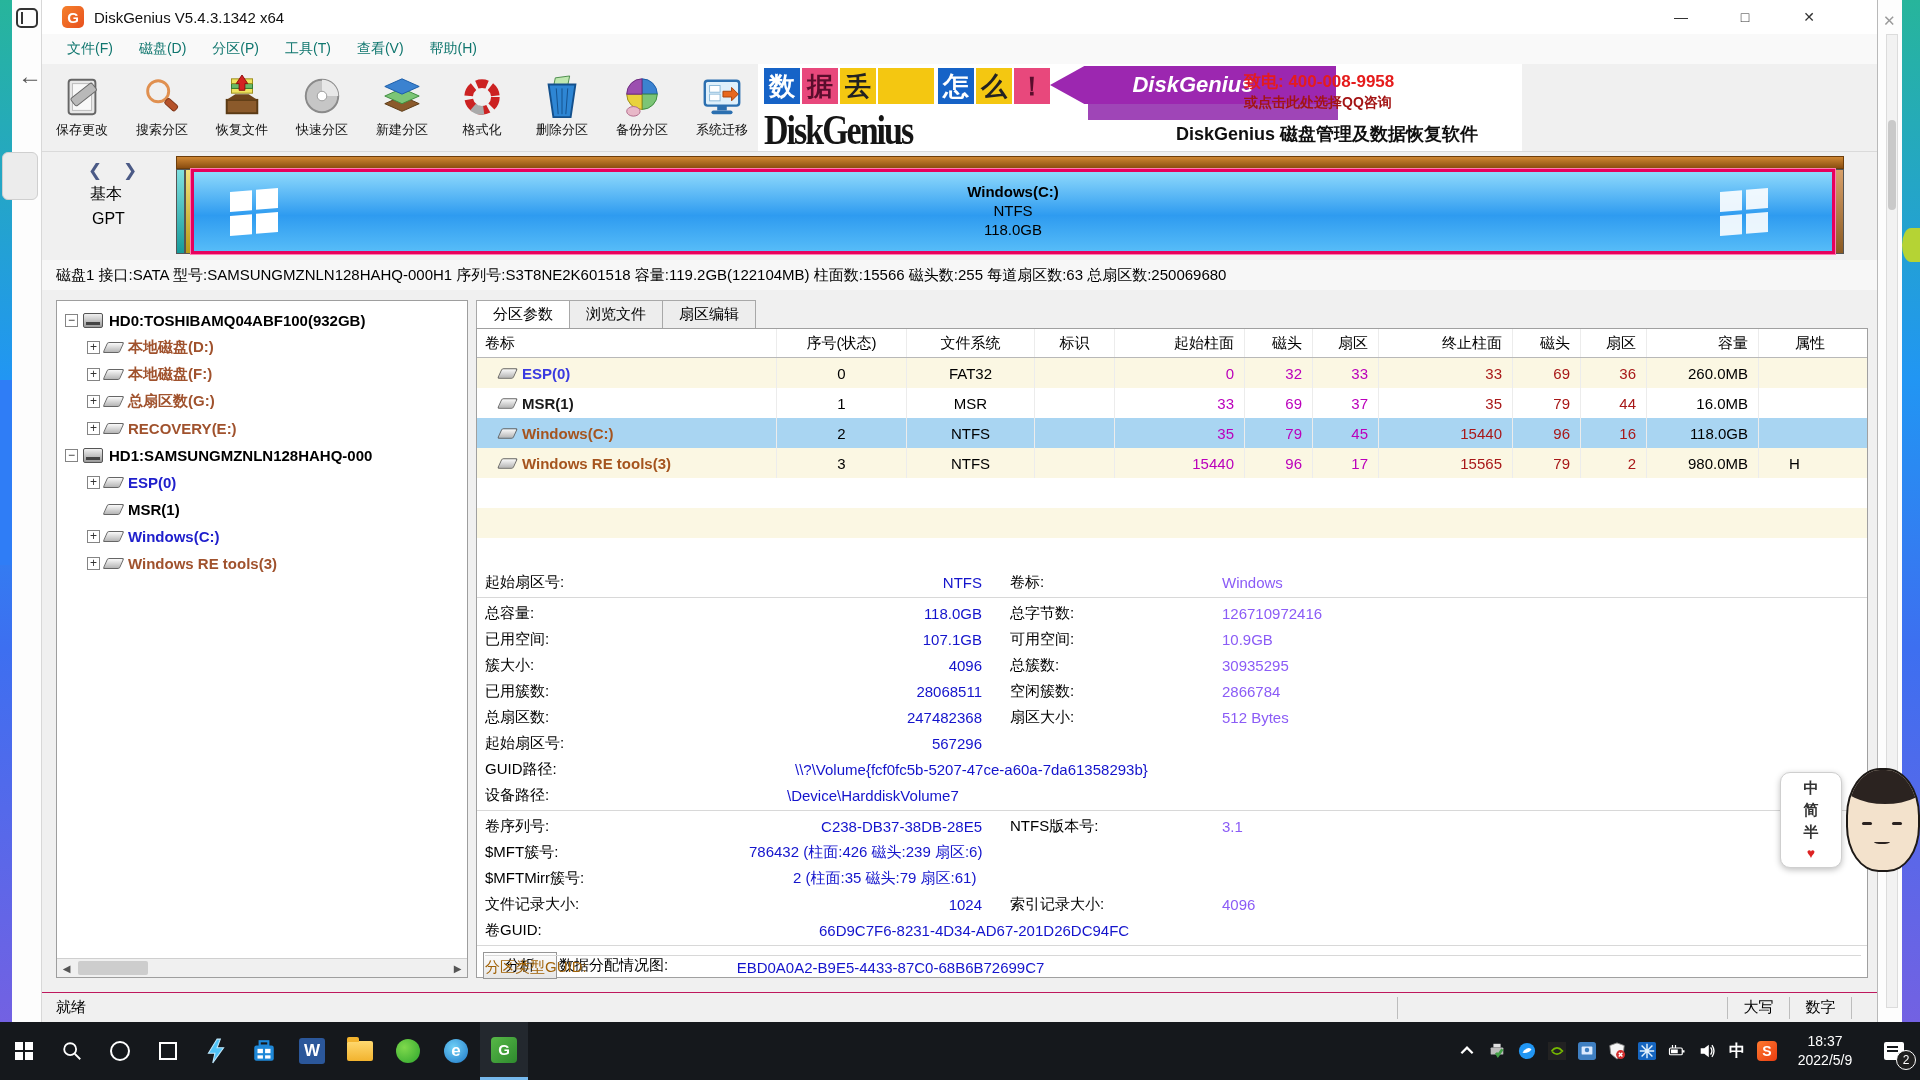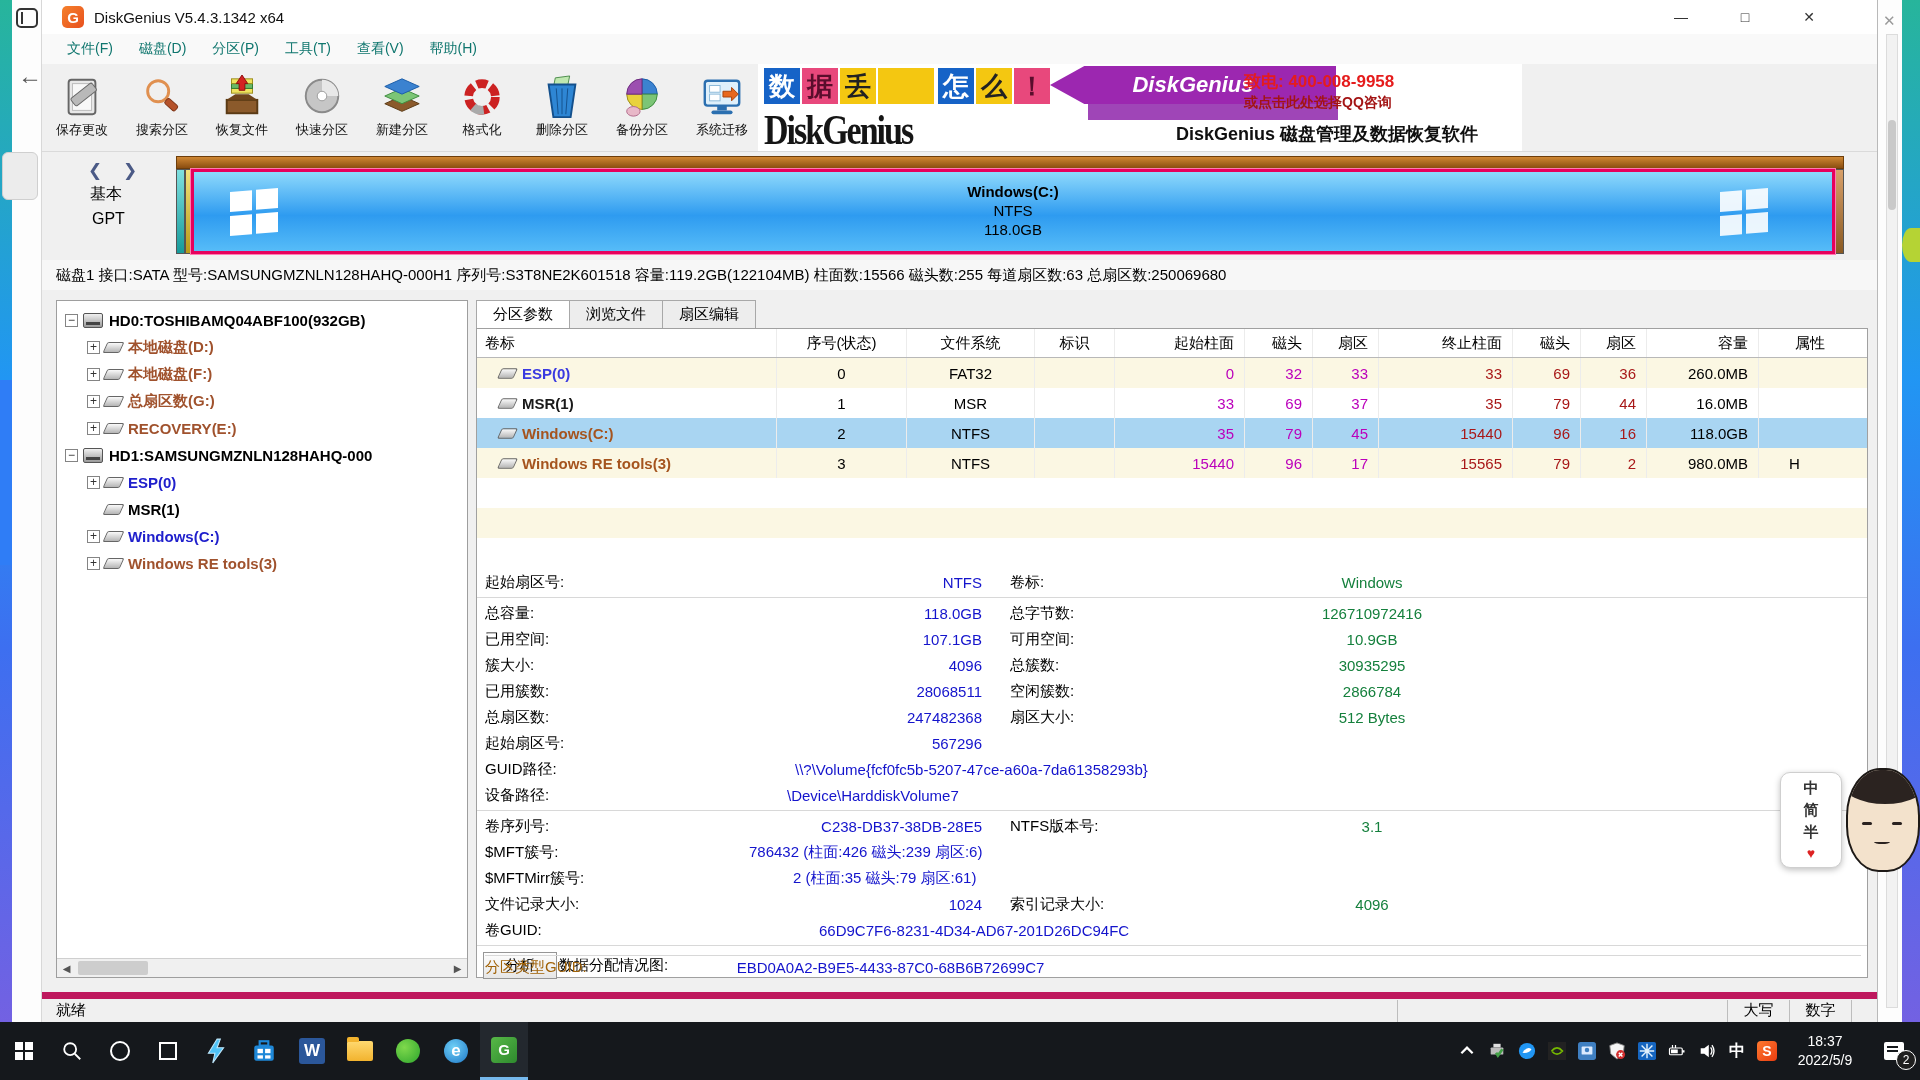--- a/index.html
+++ b/index.html
@@ -98,30 +98,30 @@
   .row-cream{background:#FBF7E3}.row-white{background:#fff}.row-sel{background:#A9D5F2}
   .cell-name{font-size:15px;font-weight:bold;padding-left:22px}
   .cell-name .part-ico{transform:skewX(-24deg) scale(.95)}
   .n-blue{color:#3a3ae0}.n-black{color:#1a1a1a}.n-brown{color:#A5541E}
   .v-mag{color:#BB00BB}.v-red{color:#A81818}.v-blk{color:#000}
   .fs-val{font-size:15px;color:#000}
   
   .details{position:absolute;left:0;top:240px;width:100%;bottom:0;font-size:15px}
   .drow{display:flex;align-items:center;height:26px;padding-left:8px;position:relative}
   .dl1{width:162px;color:#000}.dv1{width:335px;text-align:right;color:#1414CC}
-  .dl2{width:212px;margin-left:28px;color:#000}.dv2{width:300px;text-align:center;color:#15803d}
+  .dl2{width:212px;margin-left:28px;color:#000}.dv2{width:300px;text-align:left;color:#8b5cf6}
   .dlong{position:absolute;color:#1414CC;white-space:nowrap}
   .dsep{height:1px;background:#d8d8d8;margin:2px 0}
   .an-row{display:flex;align-items:center;height:34px;padding-left:6px}
   .an-btn{width:74px;height:27px;background:linear-gradient(180deg,#fefefe,#e6e6e6);border:1px solid #969696;font-size:15px;color:#000;display:flex;align-items:center;justify-content:center}
   .an-label{margin-left:2px;color:#000}
   .bottom-guid{position:absolute;left:8px;bottom:-2px;height:24px;display:flex;align-items:center;width:99%;border-top:1px solid #d8d8d8}
   .bg-l{color:#a16207}.bg-v{color:#1414CC;margin-left:150px}
   
-  .statusbar{left:0;top:992px;width:100%;height:30px;background:#f0f0f0;border-top:7px solid #be185d;display:flex;align-items:center;font-size:15px;color:#000}
+  .statusbar{left:0;top:992px;width:100%;height:30px;background:#f0f0f0;border-top:1px solid #be185d;display:flex;align-items:center;font-size:15px;color:#000}
   .st-ready{padding-left:14px;flex:1}
   .st-cell{border-left:1px solid #bdbdbd;height:22px;display:flex;align-items:center;justify-content:center}
   .st-e1{width:330px}.st-c{width:62px}.st-e2{width:26px}
   
   .taskbar{left:0;top:1022px;width:1920px;height:58px;background:#15181c;display:flex;align-items:center;z-index:5}
   .tb-btn{width:48px;height:58px;display:flex;align-items:center;justify-content:center;flex:none}
   .tb-btn svg{width:22px;height:22px}
   .tb-app svg,.tb-app .appglyph{width:26px;height:26px}
   .tb-active{background:#23282e;border-bottom:3px solid #76b9ed}
   .startflag{display:grid;grid-template-columns:1fr 1fr;grid-template-rows:1fr 1fr;gap:2px;width:18px;height:18px}

